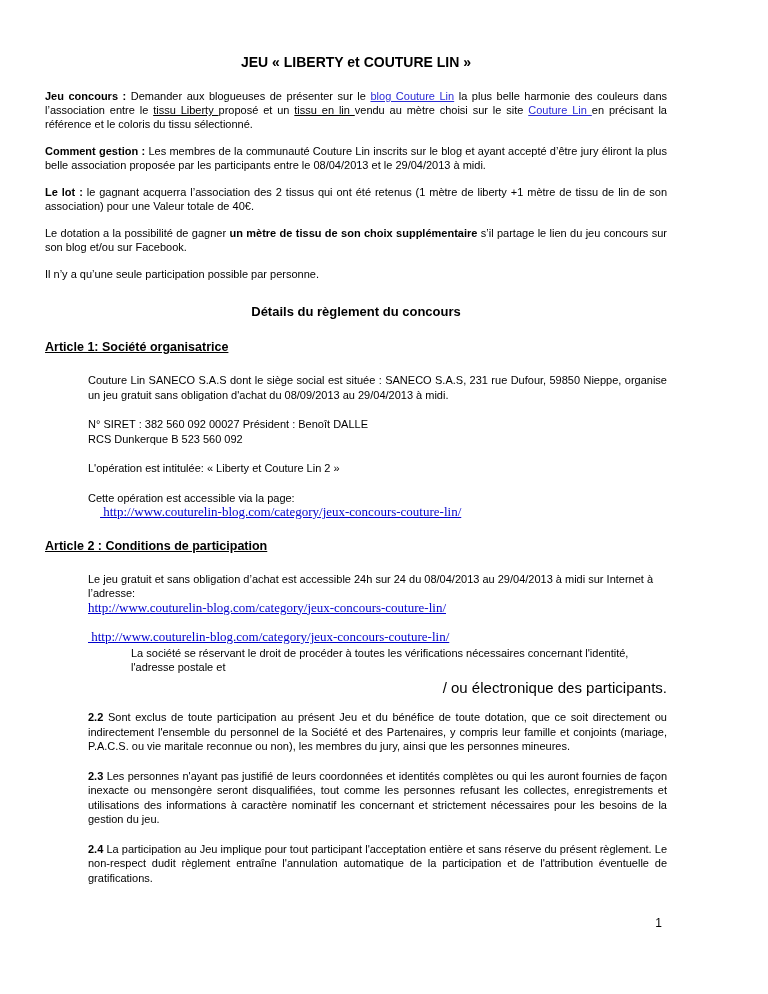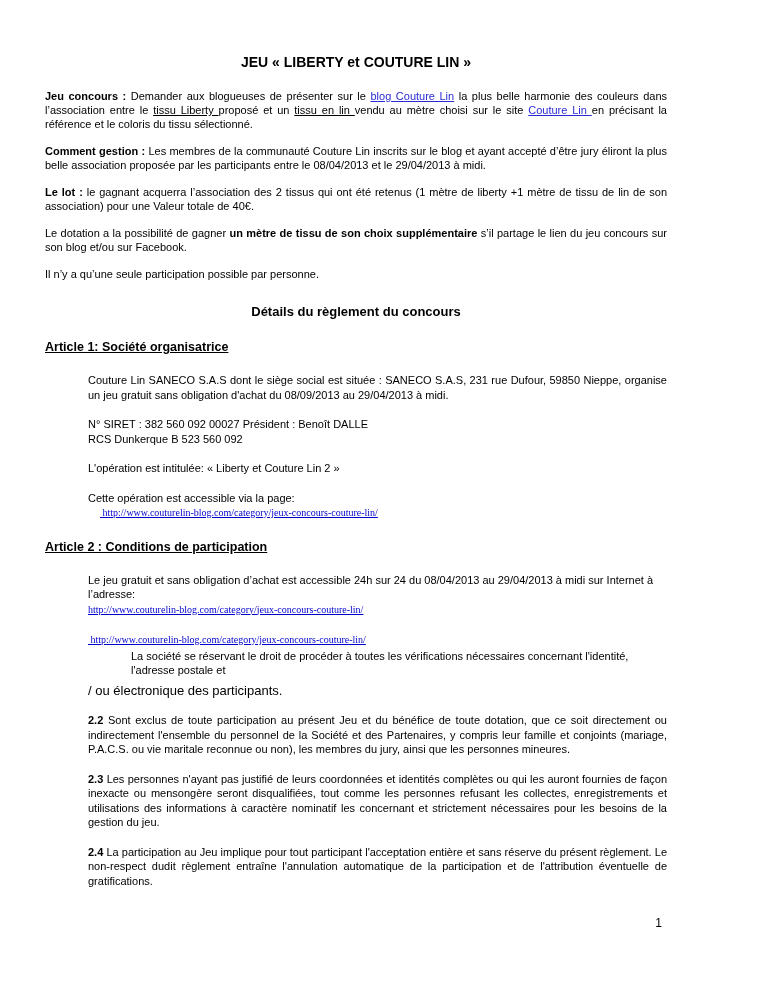--- a/index.html
+++ b/index.html
@@ -37,21 +37,21 @@
   }
   .b { font-weight: bold; }
   .u { text-decoration: underline; }
   a.link {
     color: var(--link-blue, #2b2bd5);
     text-decoration: underline;
     cursor: pointer;
   }
   a.url {
     font-family: "Liberation Serif", serif;
-    font-size: 10px;
+    font-size: 13px;
     color: var(--url-blue, #0000cc);
     text-decoration: underline;
     cursor: pointer;
     word-break: break-all;
   }
   .details-heading {
     font-size: 13px;
     line-height: 18px;
     font-weight: bold;
     text-align: center;
@@ -67,21 +67,21 @@
   .apara {
     font-size: 11px;
     line-height: 14.5px;
     margin: 0 0 15px 43px;
     text-align: justify;
   }
   .apara.no-justify { text-align: left; }
   .apara.tight { margin-bottom: 0; }
   .url-line { margin: 0 0 15px 43px; font-size: 11px; line-height: 14.5px; }
   .url-line.deep-indent { margin-left: 55px; }
-  .cont-line { margin: 6px 0 15px 43px; font-size: 13px; line-height: 14.5px; }
+  .cont-line { margin: 6px 0 15px 43px; font-size: 15px; line-height: 14.5px; text-align: right; }
   .page-number {
     position: absolute;
     top: 916px;
     right: 50px;
     font-size: 12px;
     line-height: 14px;
   }
 </style>
 </head>
 <body>

